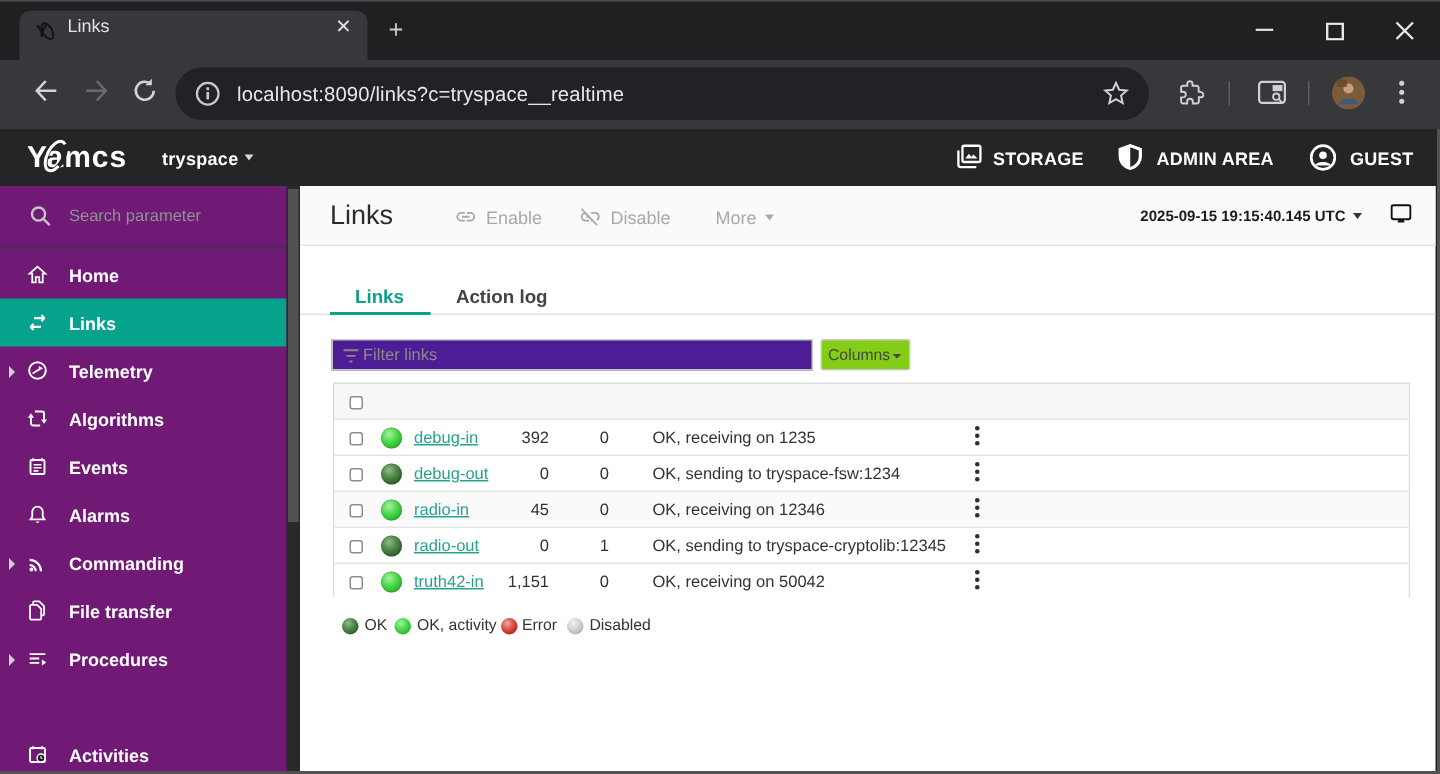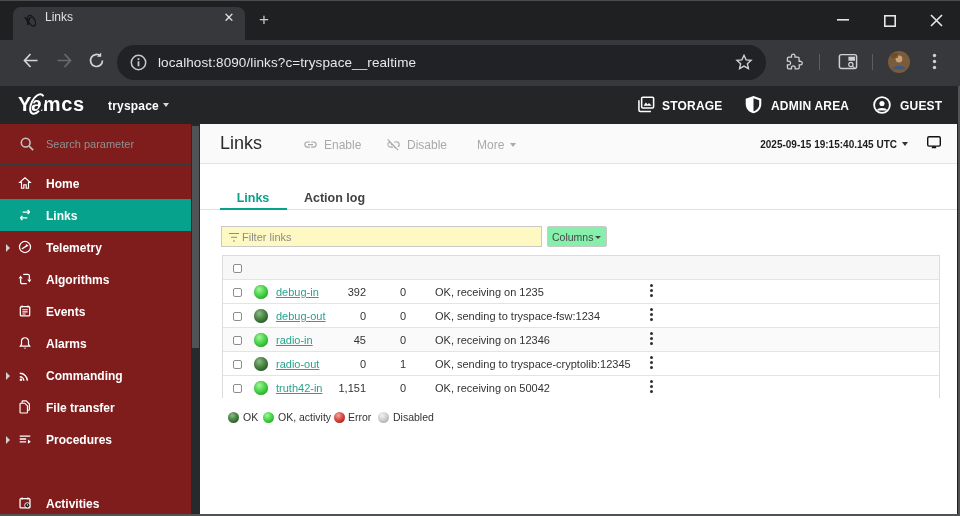--- a/index.html
+++ b/index.html
@@ -18,21 +18,21 @@
 #btoolbar { left:0; top:40px; width:960px; height:46px; background:#37383b; }
 .navic { top:52px; }
 #omnibox { left:117px; top:45px; width:649px; height:35px; border-radius:17.5px; background:#212225; }
 #urltext { left:158px; top:55px; color:#e7e8ea; font-size:13.5px; letter-spacing:0.1px; }
 
 
 #ybar { left:0; top:86px; width:960px; height:38px; background:#242527; }
 .ybtn { top:99px; color:#fff; font-size:12px; font-weight:bold; letter-spacing:0.2px; }
 
 
-#sidebar { left:0; top:124px; width:200px; height:392px; background:#7f1d1d; }
+#sidebar { left:0; top:124px; width:200px; height:392px; background:#701a75; }
 #searchrow { left:0; top:0; width:191px; height:40px; }
 #sdivider { left:0; top:40px; width:191px; height:1px; background:#37393b; }
 .sitem { left:0; width:191px; height:32px; color:#fff; }
 .sitem .lbl { position:absolute; left:46px; top:10px; font-size:12px; font-weight:bold; }
 .sitem .ic { position:absolute; left:18px; top:9px; width:14px; height:14px; }
 .sitem .car { position:absolute; left:6px; top:13px; width:0; height:0; border-left:4.5px solid #cfd0d1; border-top:4px solid transparent; border-bottom:4px solid transparent; }
 #scrolltrack { left:191px; top:0; width:9px; height:392px; background:#27292b; }
 #scrollthumb { left:1px; top:2px; width:6.5px; height:222px; background:#505254; }
 
 
@@ -43,23 +43,23 @@
 #tstamp { top:15px; right:60px; font-size:10px; font-weight:bold; color:#1b1b1b; }
 #tscaret { top:18px; right:49px; width:0; height:0; border-top:4px solid #333; border-left:3.5px solid transparent; border-right:3.5px solid transparent; }
 
 #tabsrow { left:0; top:40px; width:757px; height:46px; border-bottom:1px solid #e0e0e0; }
 .mtab { top:67px; height:20px; text-align:center; font-size:12.5px; font-weight:bold; }
 #mtab1 { left:19px; width:68px; color:#0aa18a; }
 #mtab2 { left:87px; width:95px; color:#424242; }
 .mtab span { }
 #tabink { left:20px; top:84px; width:67px; height:2px; background:#0aa18a; }
 
-#filterbox { left:21px; top:102px; width:321px; height:21px; border:1px solid #c9c9c9; background:#fef9c3; }
+#filterbox { left:21px; top:102px; width:321px; height:21px; border:1px solid #c9c9c9; background:#4c1d95; }
 #filterbox .ph { position:absolute; left:20px; top:4px; font-size:11px; color:#8b8b8b; }
-#colsbtn { left:347px; top:102px; width:60px; height:21px; border:1px solid #c9c9c9; border-radius:2px; background:#86efac; }
+#colsbtn { left:347px; top:102px; width:60px; height:21px; border:1px solid #c9c9c9; border-radius:2px; background:#84cc16; }
 #colsbtn .t { position:absolute; left:4px; top:4px; font-size:10.5px; color:#474747; }
 #colsbtn .c { position:absolute; right:5px; top:9px; width:0; height:0; border-top:3.5px solid #474747; border-left:3px solid transparent; border-right:3px solid transparent; }
 
 
 #ltable { left:22px; top:131px; width:718px; height:143px; border:1px solid #dcdcdc; }
 .trow { left:0; width:716px; height:24px; border-top:1px solid #e4e4e4; background:#fff; }
 #thead { top:0; height:23px; border-top:none; background:#f7f7f7; }
 #thead .hc { position:absolute; top:6px; font-size:11px; font-weight:bold; color:#4c4c4c;margin-top:28px; }
 .cbx { position:absolute; left:10px; top:7.5px; width:9px; height:9px; border:1.5px solid #8d8d8d; border-radius:2px; background:#fff; }
 .ball { position:absolute; left:31px; top:5px; width:14px; height:14px; border-radius:50%; box-shadow: inset 0 0 1px rgba(0,0,0,0.45); }

